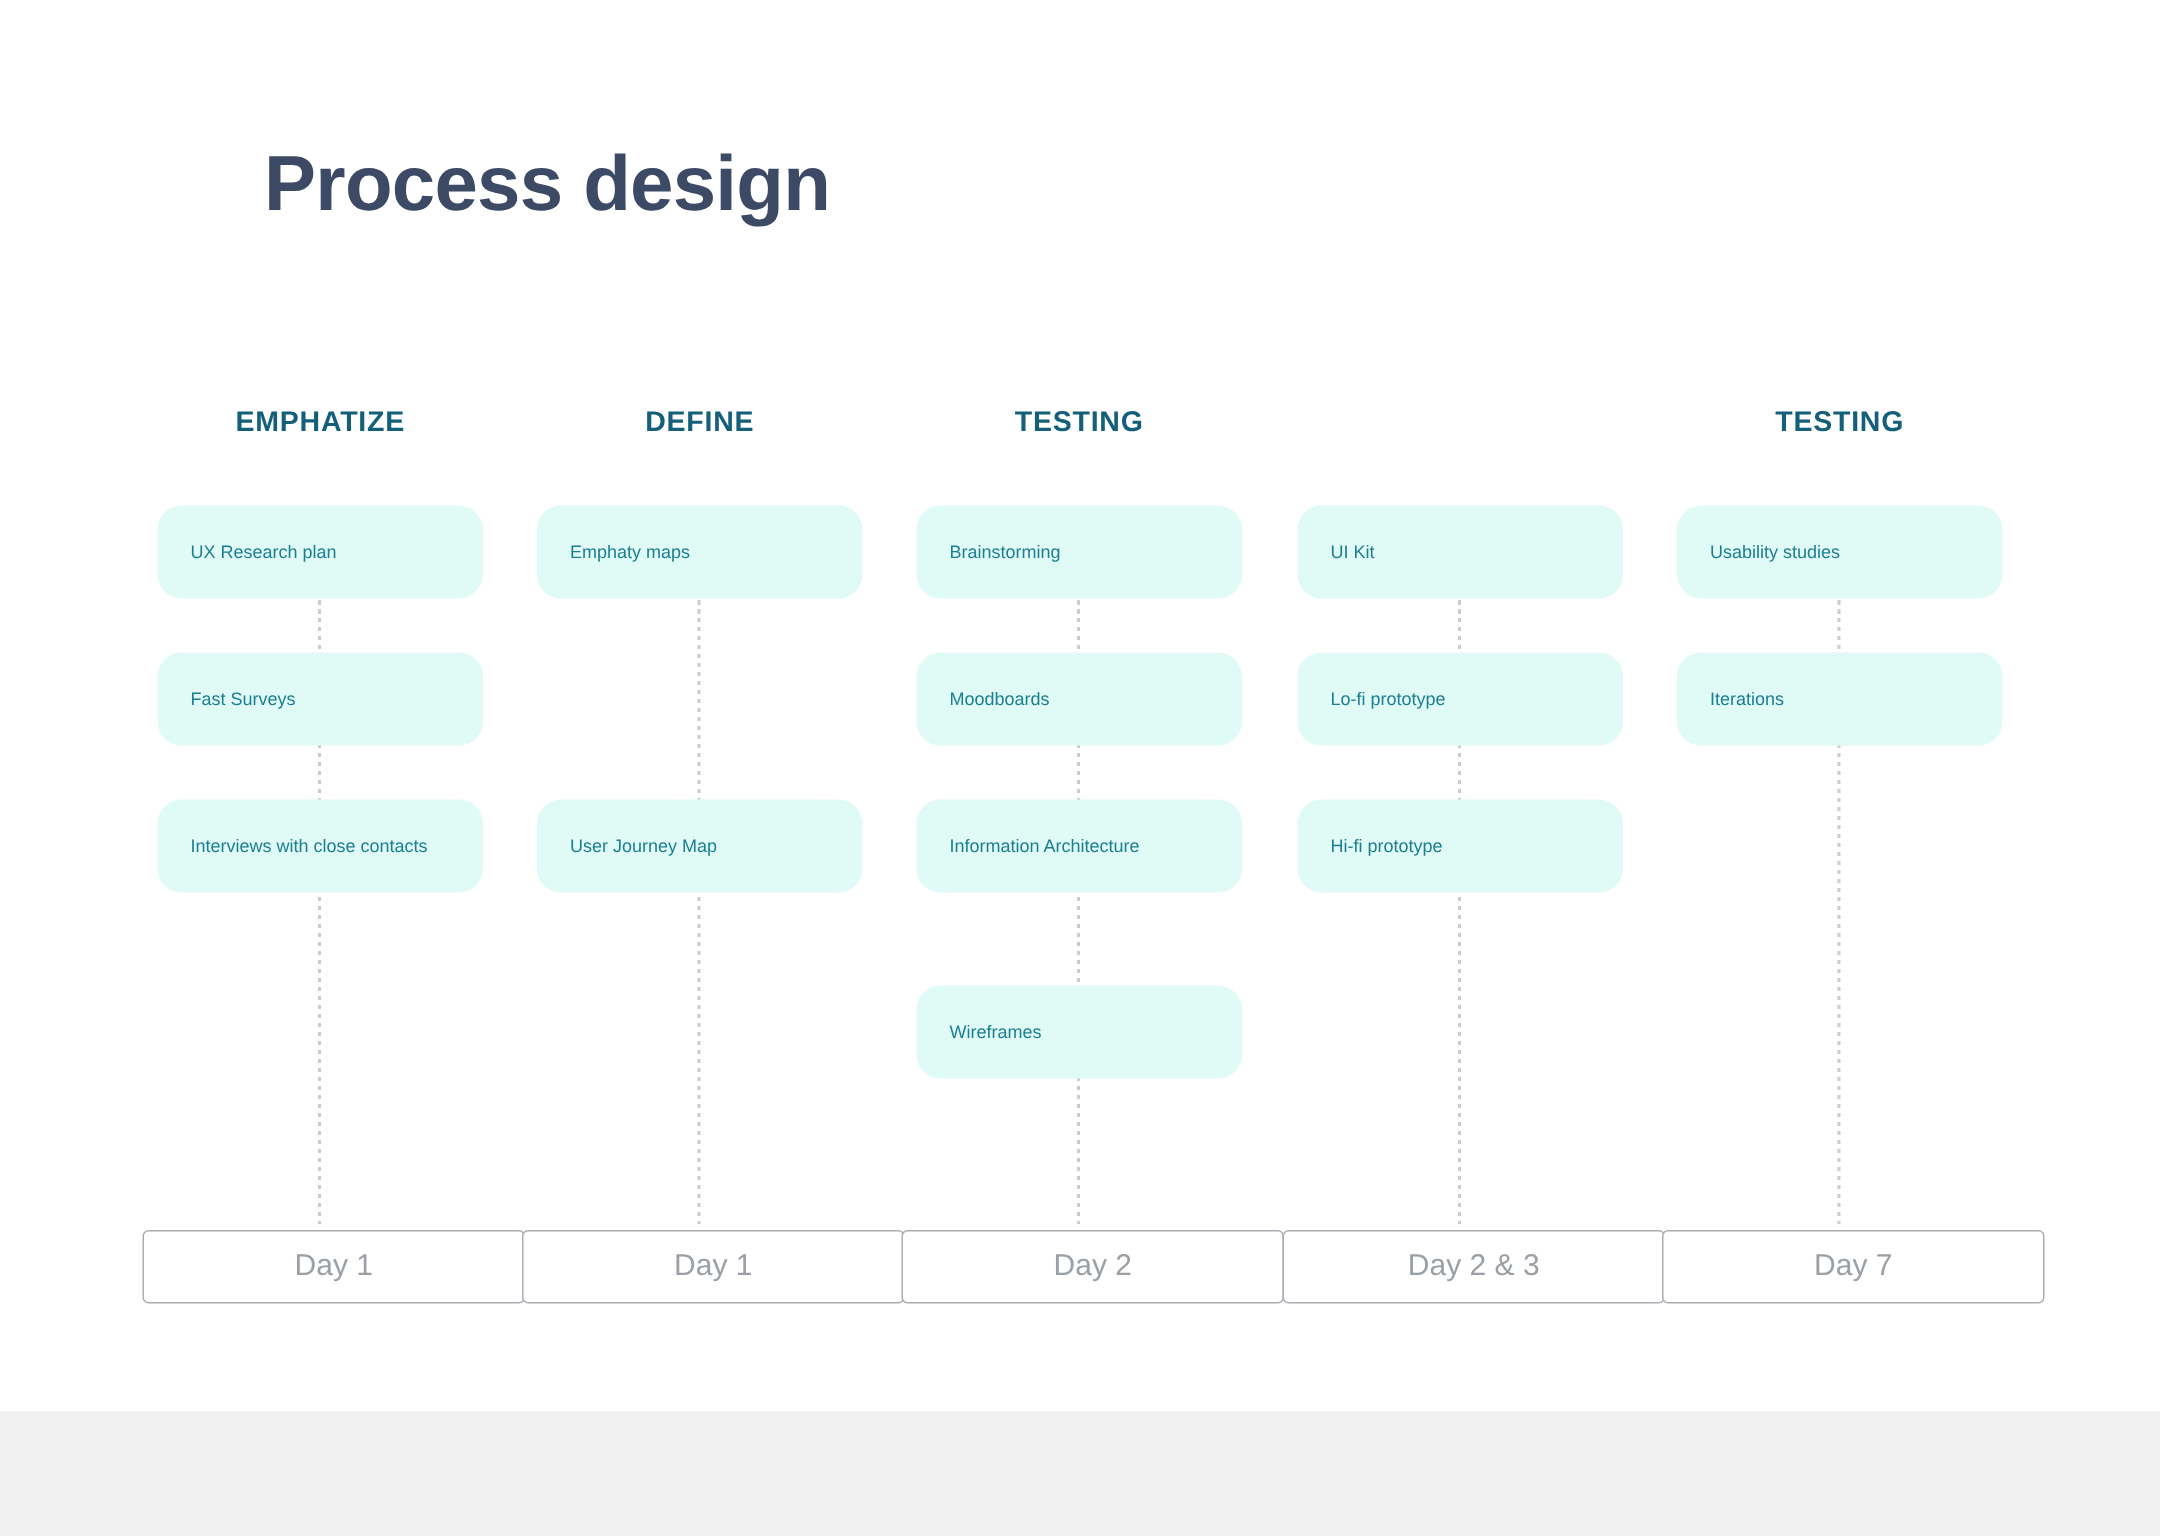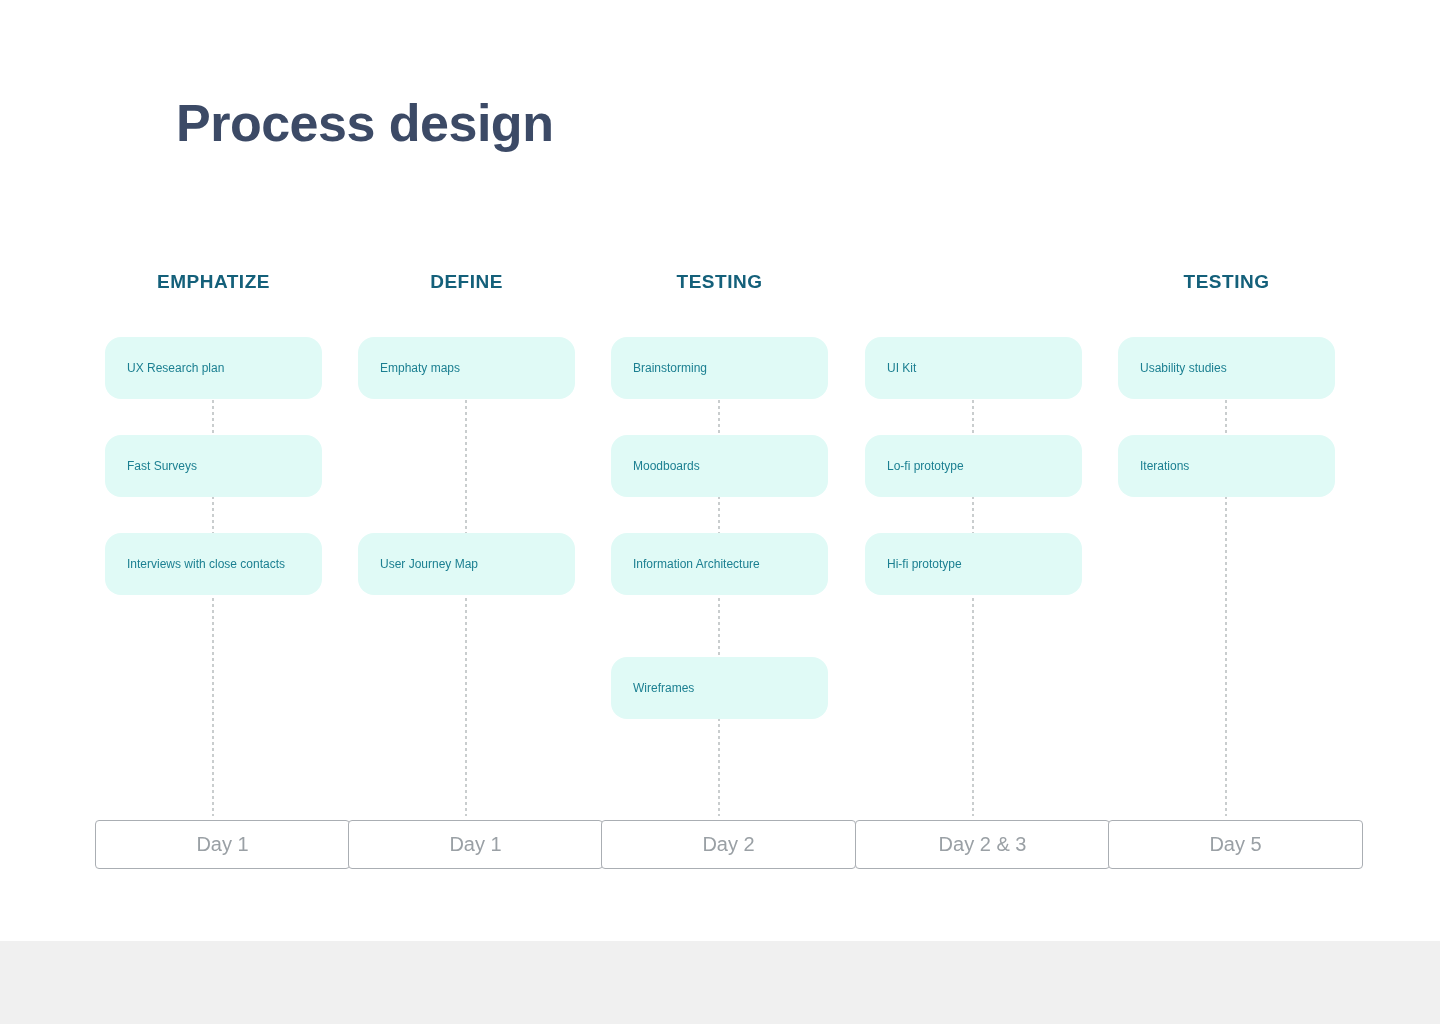--- a/index.html
+++ b/index.html
@@ -92,18 +92,18 @@
     <div class="card r2">Lo-fi prototype</div>
     <div class="card r3">Hi-fi prototype</div>
     <div class="day-box">Day 2 &amp; 3</div>
   </div>
 
   <div class="column col-testing">
     <div class="col-header">TESTING</div>
     <div class="dotline"></div>
     <div class="card r1">Usability studies</div>
     <div class="card r2">Iterations</div>
-    <div class="day-box">Day 5</div>
+    <div class="day-box">Day 7</div>
   </div>
 
   <div class="footer-strip"></div>
 
 </div>
 
 </body></html>

